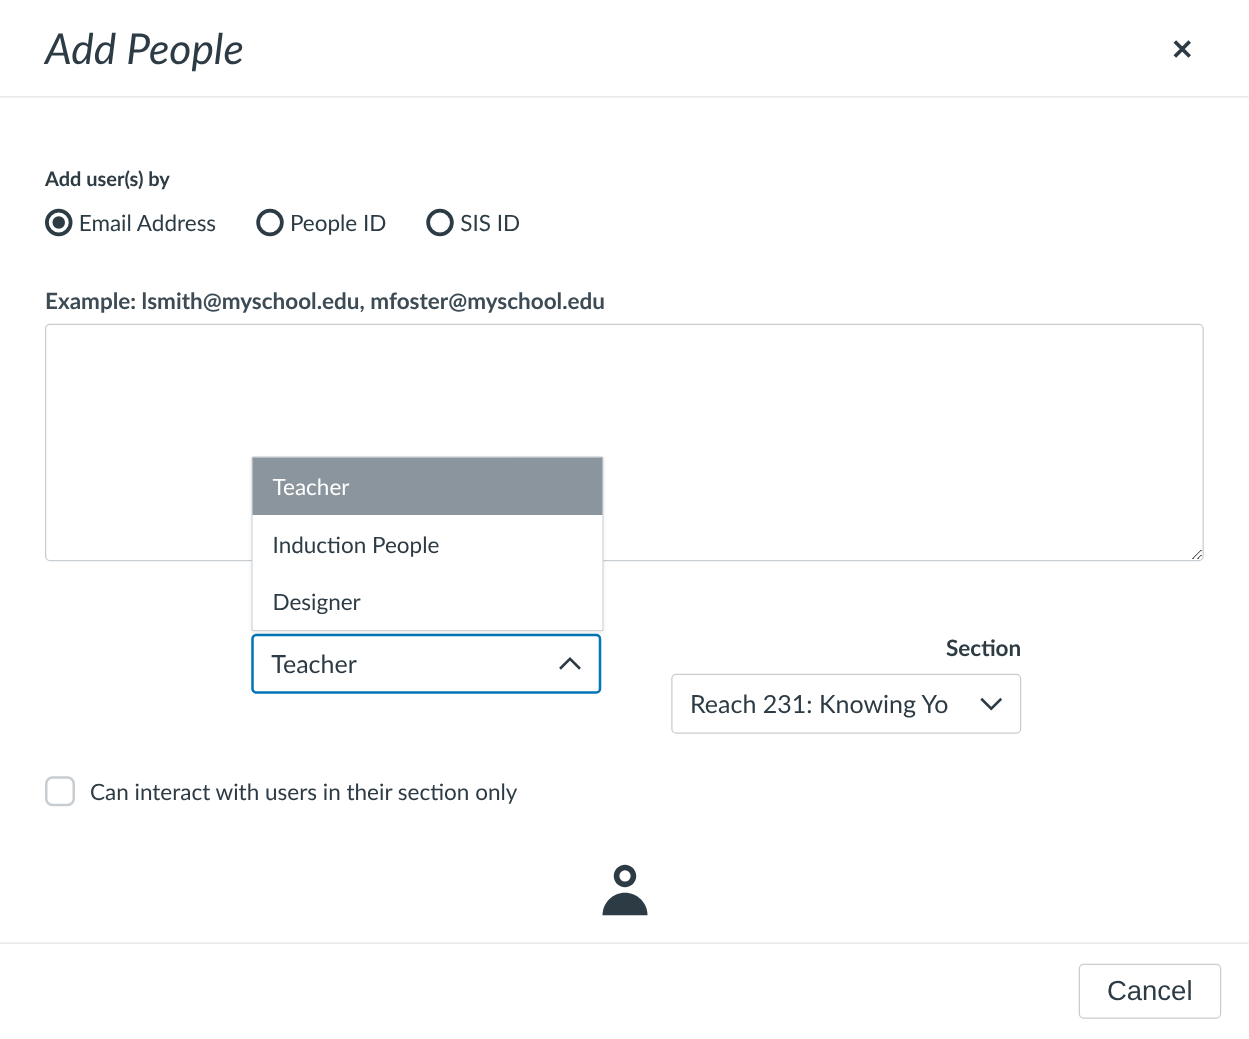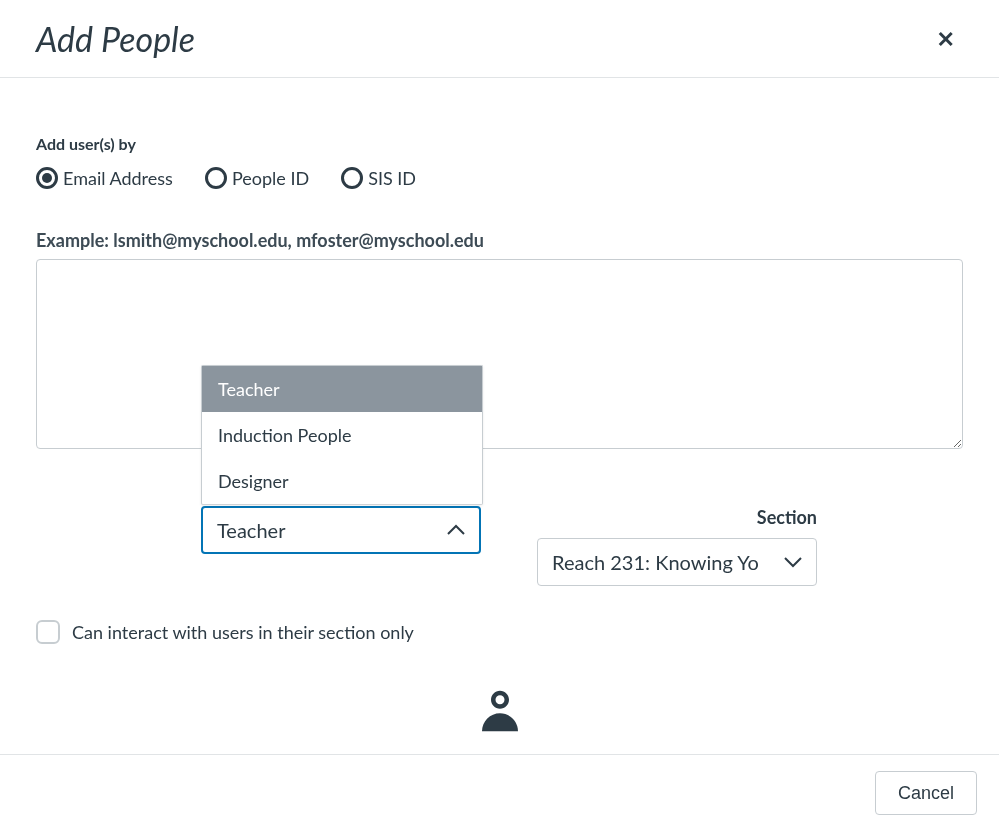--- a/index.html
+++ b/index.html
@@ -168,21 +168,21 @@
     display: flex;
     justify-content: flex-end;
     gap: 12px;
     padding: 16px 22px;
     background: #fff;
   }
   .btn {
     height: 44px;
     padding: 0 22px;
     border-radius: 4px;
-    font-size: 18px;
+    font-size: 22px;
     cursor: pointer;
     display: inline-flex; align-items: center; justify-content: center; margin-left: 40px;
   }
   .btn-cancel {
     background: #fff;
     border: 1px solid var(--border);
     color: var(--text-dark);
   }
   .btn-next {
     background: var(--next-bg);

